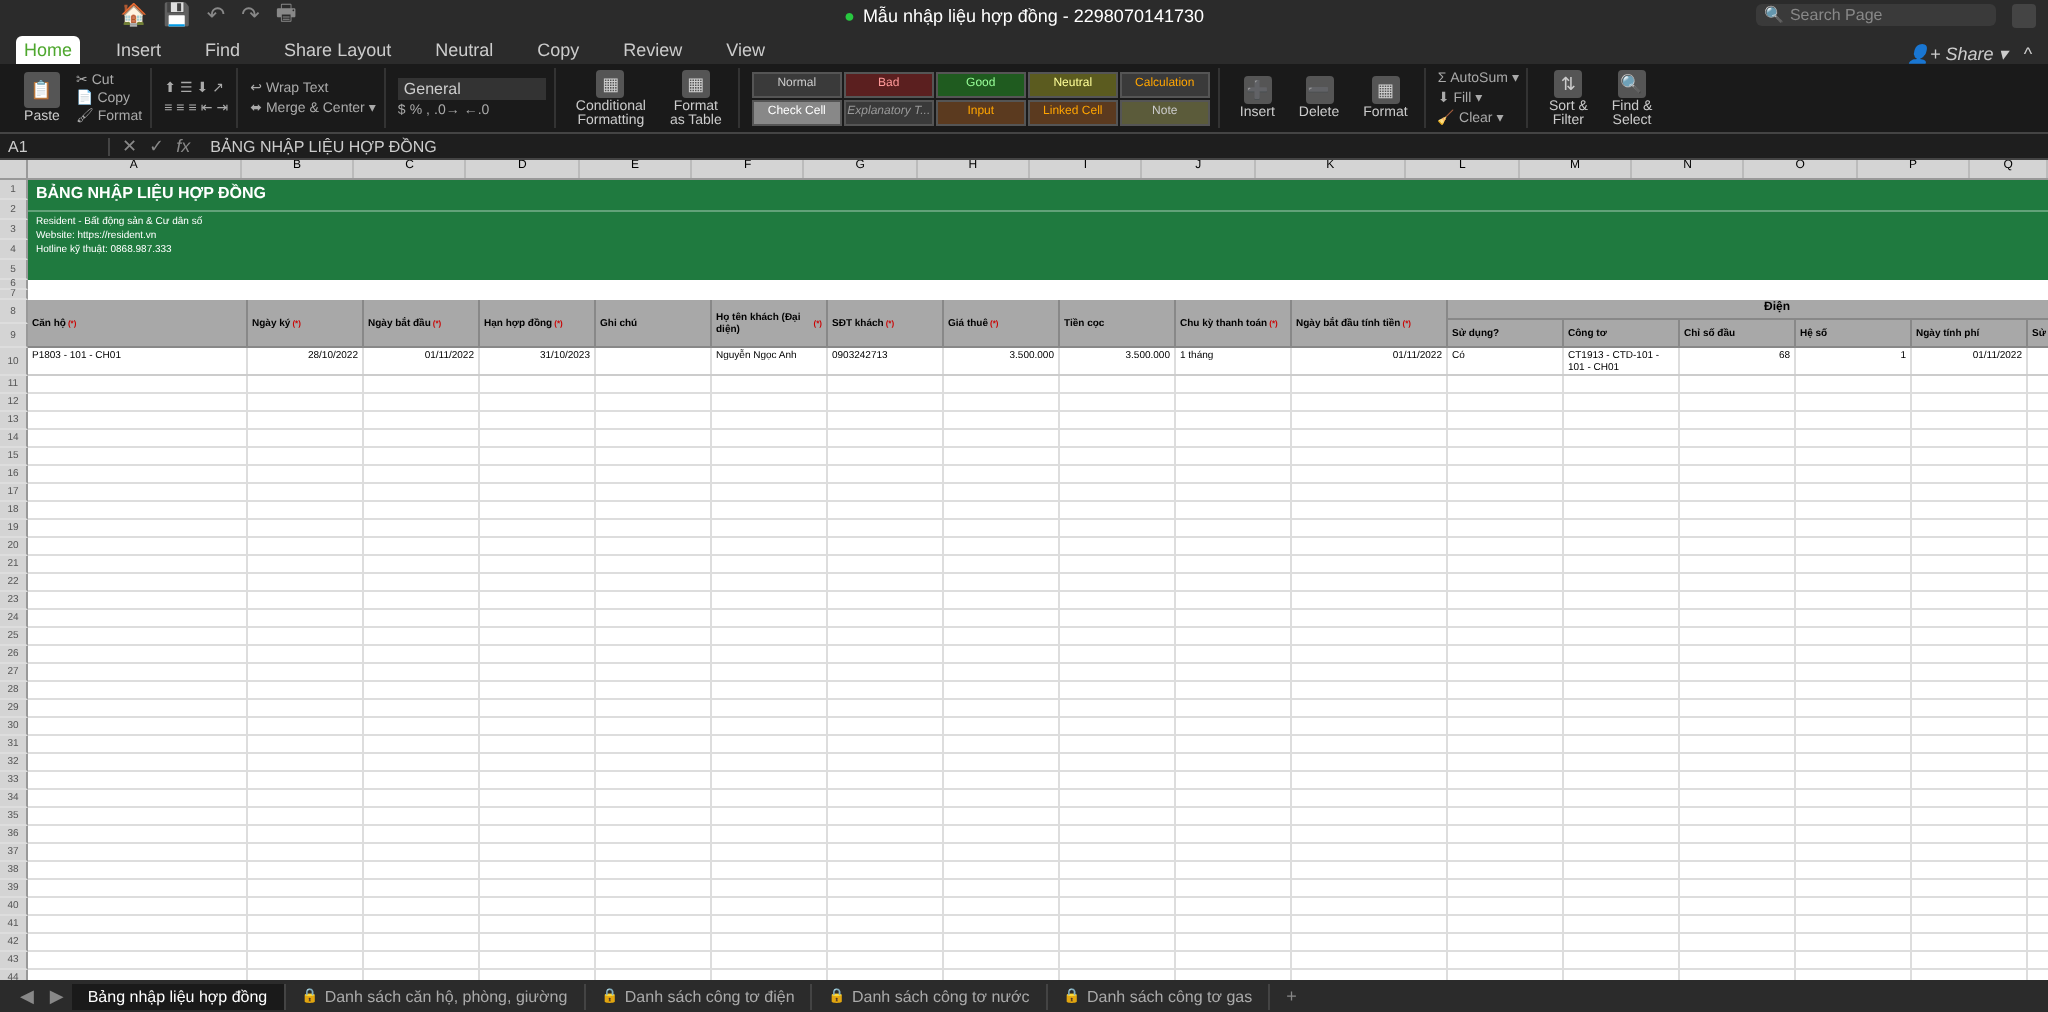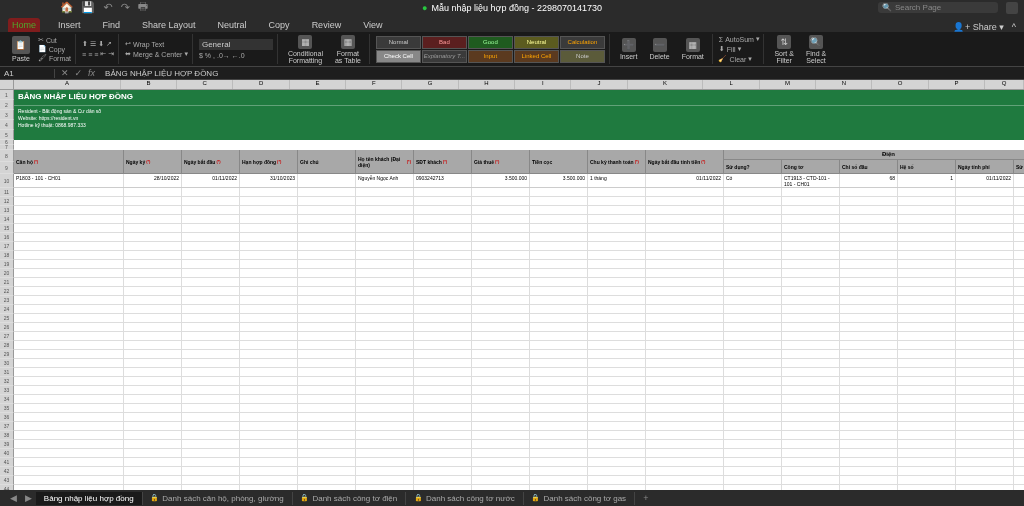--- a/index.html
+++ b/index.html
@@ -19,22 +19,22 @@
 .titlebar .title { font-size:9px; color:#fff; display:flex; align-items:center; gap:4px;}
 .titlebar .cloud{color:#28c840;}
 .qat { position:absolute; top:0; left:60px; height:15px; display:flex; gap:8px; align-items:center; color:#888;}
 .qat span{font-size:11px;}
 .topright{position:absolute; right:6px; top:0; height:15px; display:flex; align-items:center; gap:8px;}
 .search{background:#3a3a3a; border-radius:3px; padding:1px 4px; font-size:8px; color:#888; width:120px; display:flex; align-items:center; gap:3px;}
 .notif{width:12px;height:12px;background:#444;border-radius:2px;}
 
 .ribbon-tabs{position:absolute; top:15px; left:0; right:0; height:17px; background:#2b2b2b; display:flex; align-items:flex-end; padding:0 8px; gap:14px;}
 .ribbon-tabs .tab{font-size:9px; color:#ccc; padding:2px 4px; cursor:pointer;}
-.ribbon-tabs .tab.active{background:#7f1d1d; color:#4ea72e; border-radius:3px 3px 0 0;}
-.ribbon-tabs .right{margin-left:auto; display:flex; gap:8px; align-items:flex-end;}
+.ribbon-tabs .tab.active{background:#ffffff; color:#4ea72e; border-radius:3px 3px 0 0;}
+.ribbon-tabs .right{margin-left:auto; display:flex; gap:8px; align-items:flex-end;font-style:italic;}
 
 .ribbon{position:absolute; top:32px; left:0; right:0; height:34px; background:#1a1a1a; display:flex; align-items:center; padding:2px 4px; gap:2px;}
 .ribbon .group{display:flex; flex-direction:column; justify-content:center; gap:2px; padding:0 4px; border-right:1px solid #333; height:100%;}
 .ribbon .btn-lg{display:flex; flex-direction:column; align-items:center; font-size:7px; color:#ccc; padding:0 4px; gap:1px;}
 .ribbon .icon{width:14px;height:14px; background:#555; border-radius:2px; display:flex;align-items:center;justify-content:center;font-size:9px;}
 .ribbon .icon.paste{width:18px;height:18px;}
 .ribbon .row{display:flex; gap:4px; align-items:center;}
 .ribbon .mini{font-size:7px; color:#aaa; display:flex; align-items:center; gap:2px;}
 .ribbon select,.ribbon .sel{background:#333;color:#ccc;border:none;font-size:8px;padding:1px 3px;}
 .ribbon .fontname{width:70px;} .ribbon .fontsize{width:24px;}

